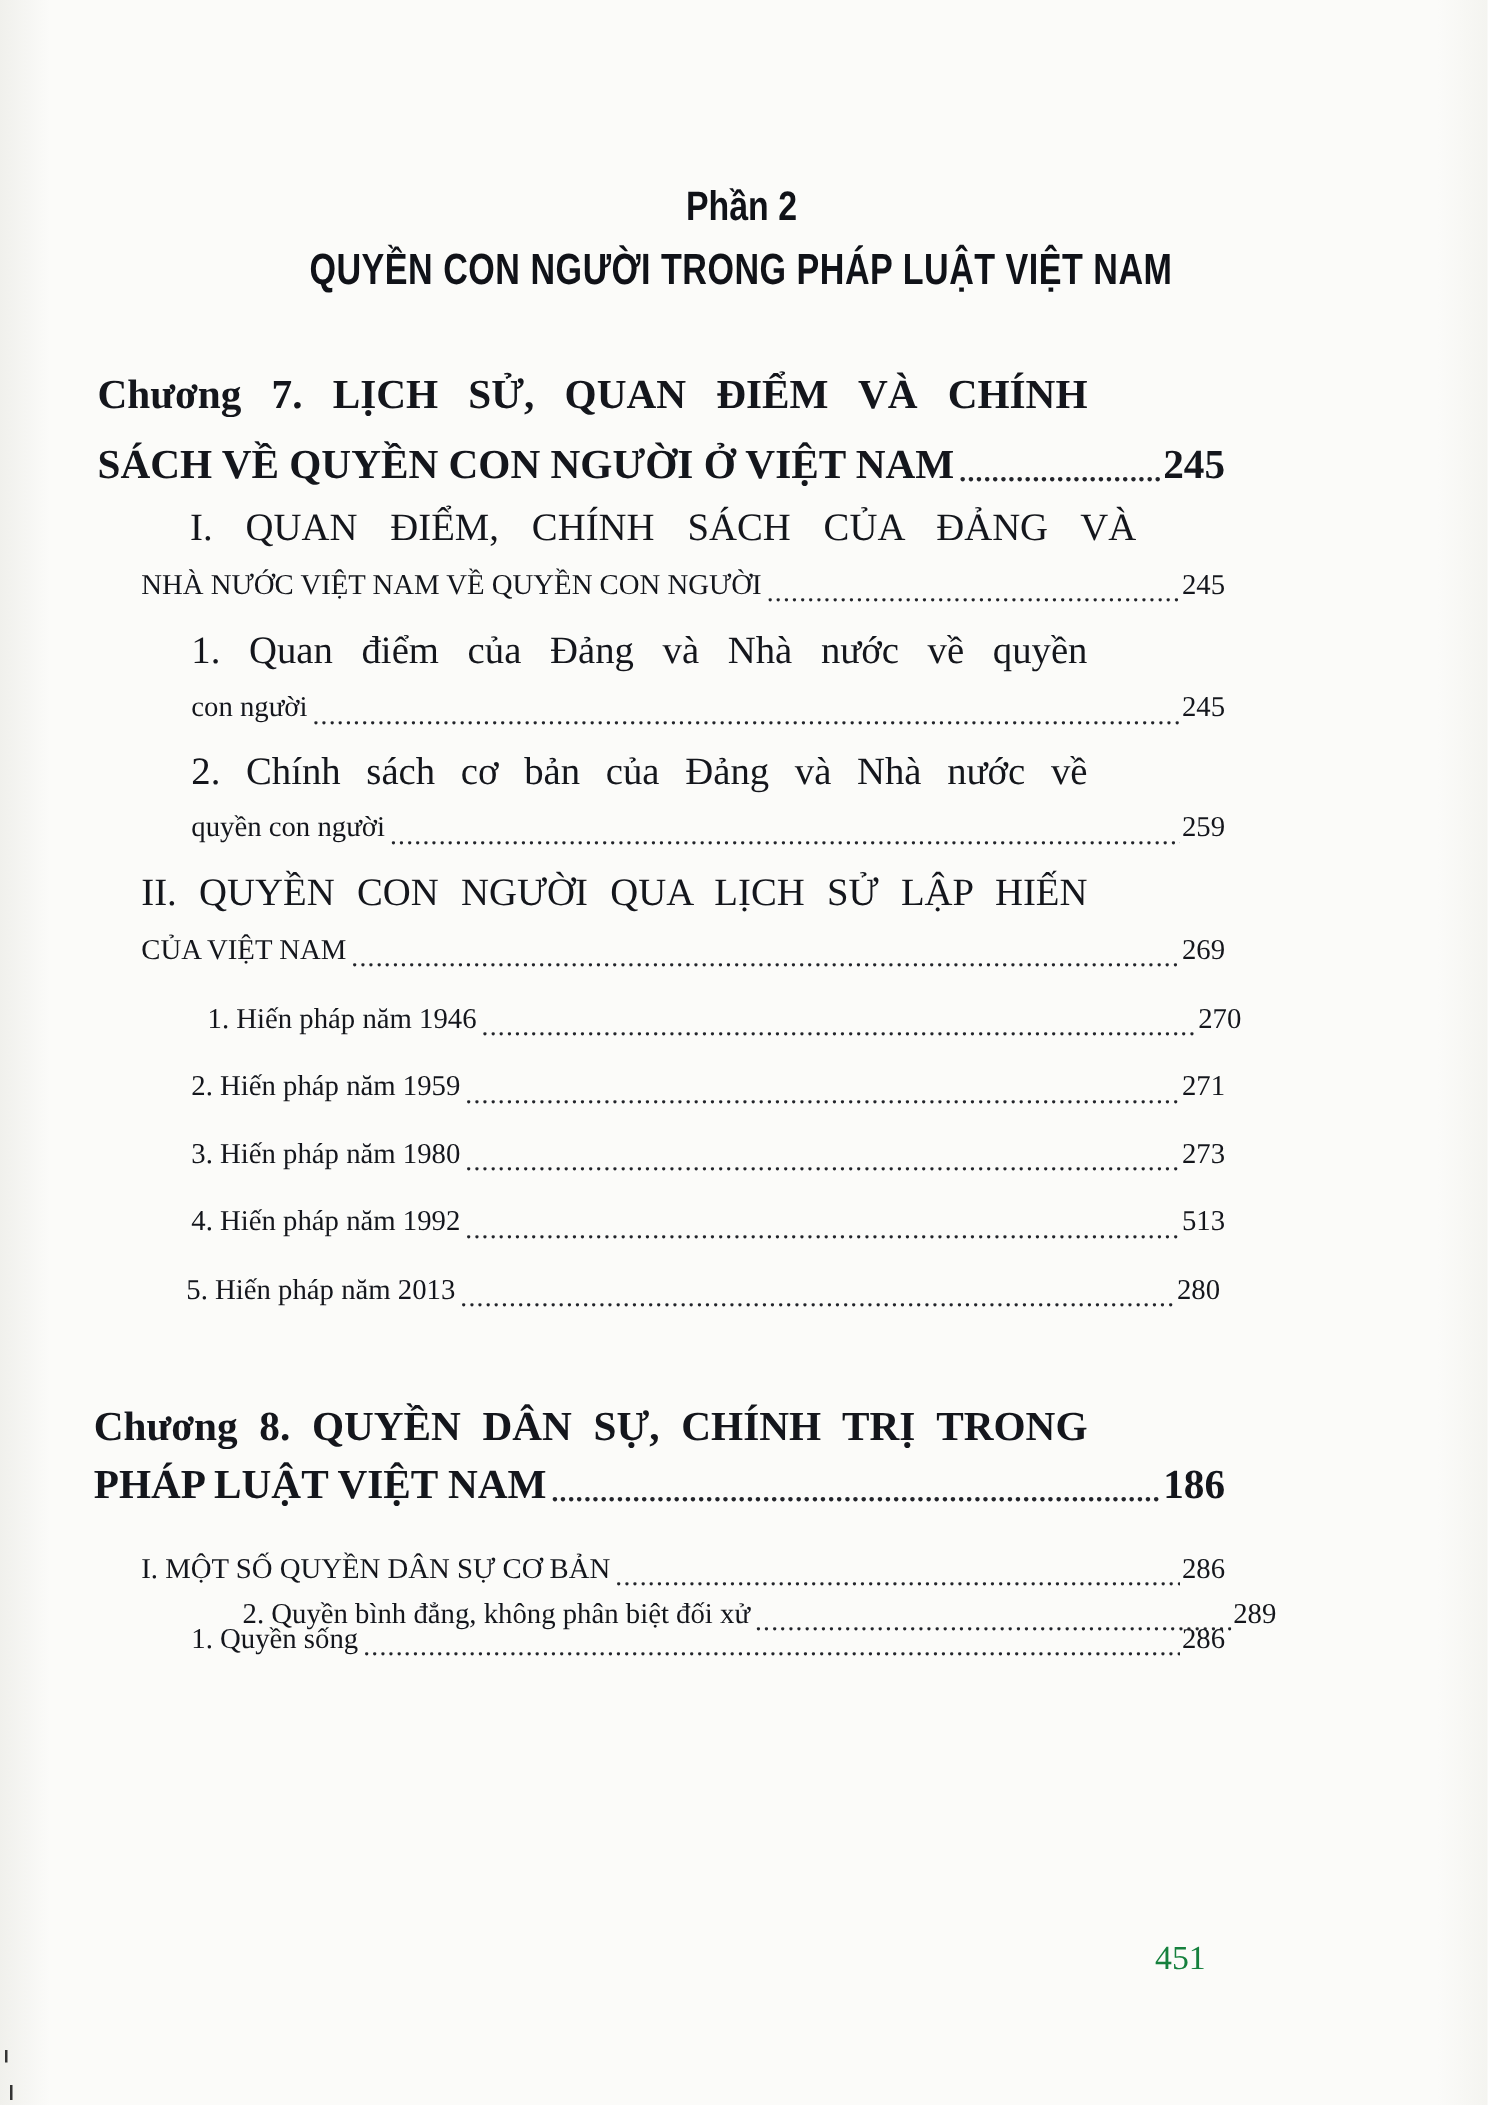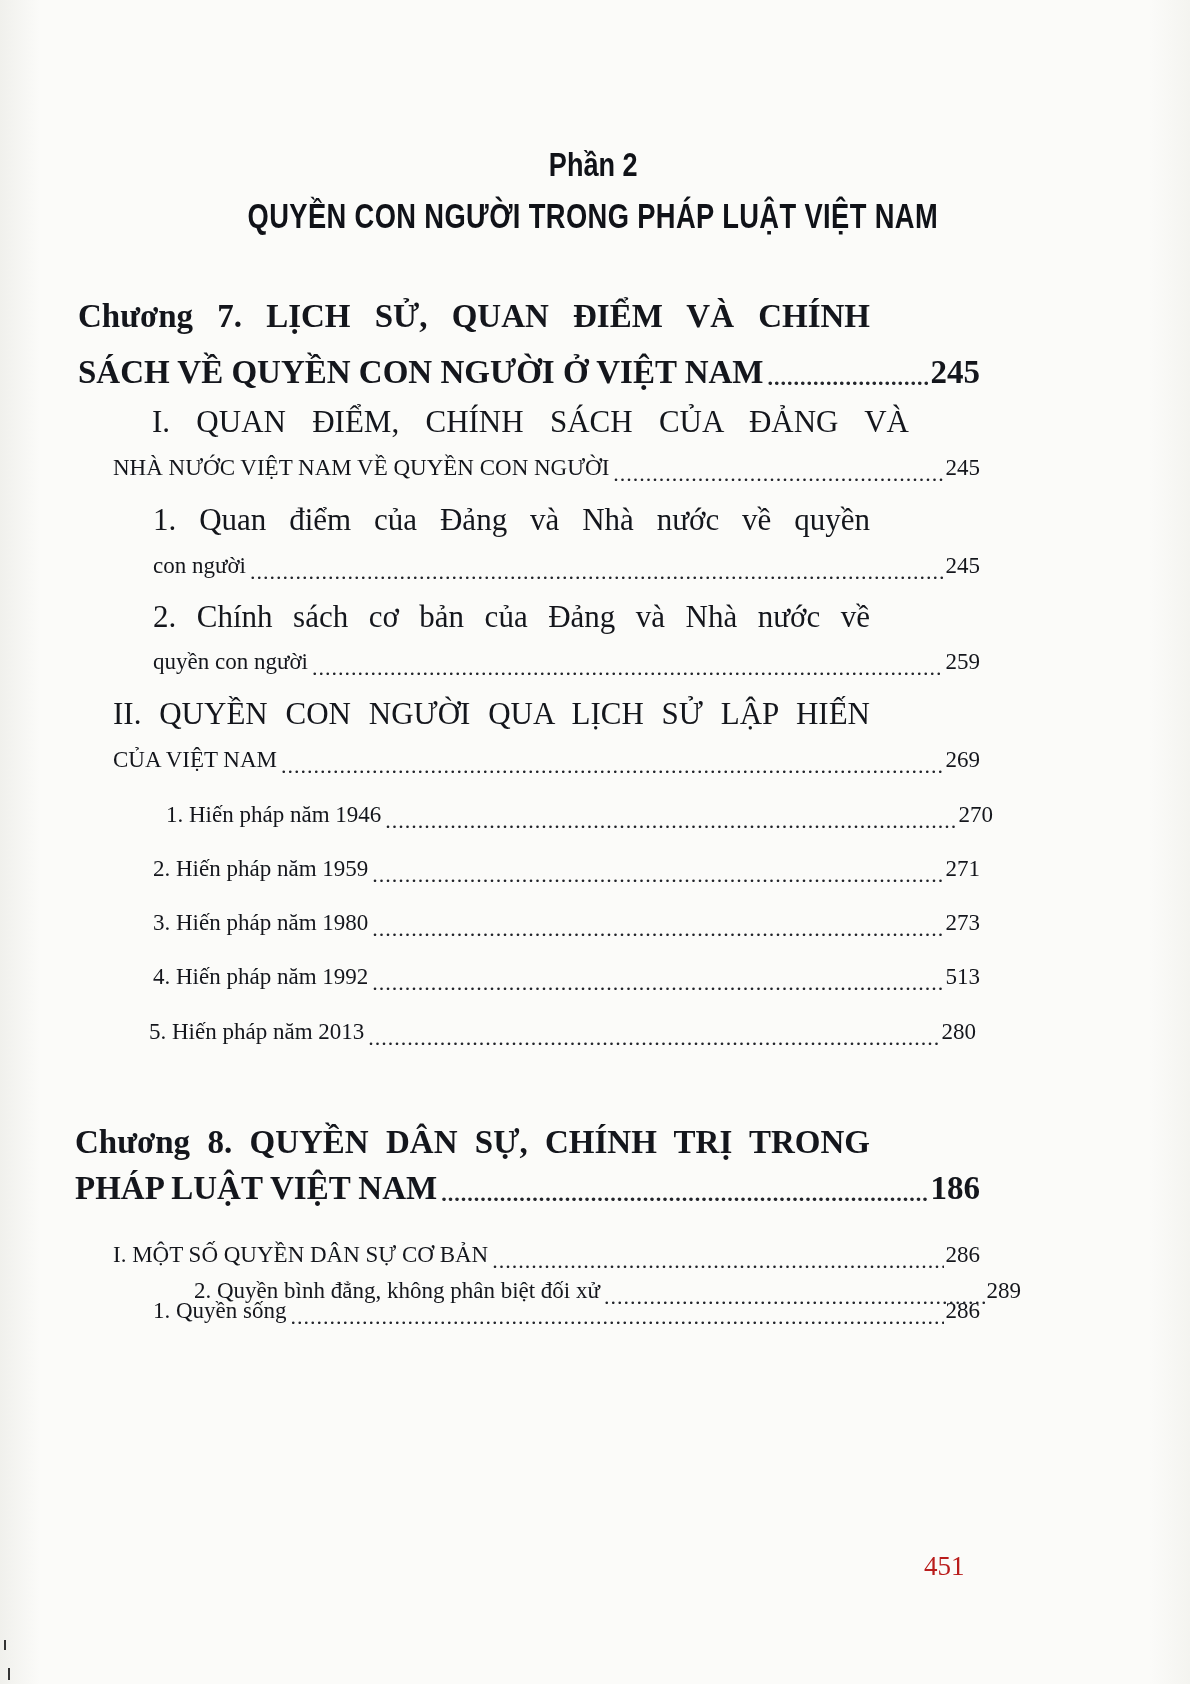--- a/index.html
+++ b/index.html
@@ -91,21 +91,21 @@
     }
     .justify-line.chapter {
       font-size: 33px;
       font-weight: bold;
     }
     .page-number {
       position: absolute;
       top: 1551px;
       left: 924px;
       font-size: 27px;
-      color: #b91c1c;
+      color: #15803d;
     }
     .edge-mark {
       position: absolute;
       left: 4px;
       width: 2px;
       background: #333;
     }
   </style>
 </head>
 <body>

